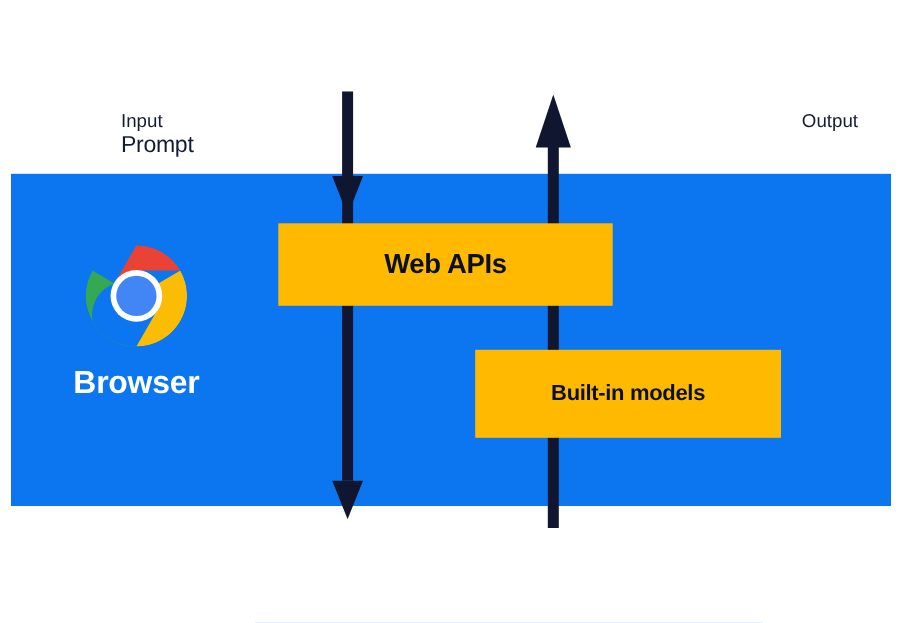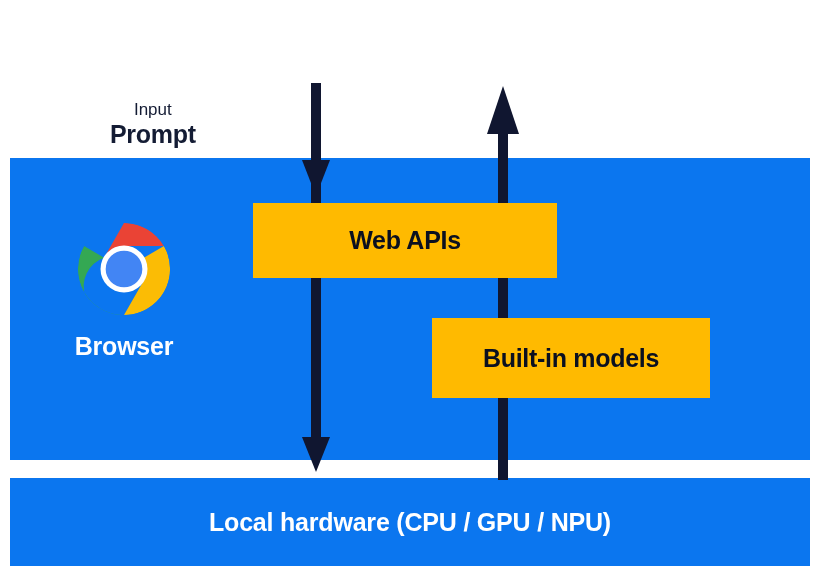--- a/index.html
+++ b/index.html
@@ -57,25 +57,25 @@
     color: #141C34;
     line-height: 1.16;
   }
   .flow-label .kind {
     display: block;
     font-size: 17px;
     font-weight: 400;
   }
   .flow-label .value {
     display: block;
-    font-size: 25px;
-    font-weight: 700;
+    font-size: 21px;
+    font-weight: 400;
     letter-spacing: -0.3px;
   }
-  #flow-input  { left: 110px; top: 100px; text-align: center; }
+  #flow-input  { left: 110px; top: 100px; text-align: left; }
   #flow-output { right: 40px; top: 100px; text-align: right; }
 
   
   .arrow { position: absolute; }
   #arrow-down  { left: 296px; top: 83px;  width: 40px; height: 389px; }
   #arrow-up    { left: 483px; top: 86px;  width: 40px; height: 394px; }
   .arrow svg { display: block; width: 100%; height: 100%; }
 
   
   #browser-group {
@@ -88,21 +88,21 @@
   #chrome-icon {
     width: 94px;
     height: 94px;
     margin: 0 auto;
     display: block;
   }
   #browser-label {
     display: block;
     margin-top: 16px;
     color: #ffffff;
-    font-size: 25px;
+    font-size: 29px;
     font-weight: 700;
     letter-spacing: -0.2px;
   }
 
   
   .amber-box {
     position: absolute;
     background: #FFBA00;
     color: #0B1020;
     display: flex;
@@ -116,44 +116,42 @@
   }
   #box-web-apis {
     left: 253px; top: 203px;
     width: 304px; height: 75px;
     font-size: 25px;
     z-index: 3;
   }
   #box-builtin-models {
     left: 432px; top: 318px;
     width: 278px; height: 80px;
-    font-size: 25px;
+    font-size: 20px;
     padding: 0 14px;
     z-index: 1;
   }
   .amber-box span { display: block; }
 </style>
 </head>
 <body>
 
 <div id="diagram">
 
 
   <div id="band-browser" class="band"></div>
 
-  <div id="band-hardware" class="band">
-    <div class="band-title">Local hardware (CPU / GPU / NPU)</div>
-  </div>
 
   <div id="flow-input" class="flow-label">
     <span class="kind">Input</span>
     <span class="value">Prompt</span>
   </div>
 
   <div id="flow-output" class="flow-label">
+    <span class="kind">Output</span>
   </div>
 
   <div id="arrow-down" class="arrow">
     <svg viewBox="0 0 40 389" preserveAspectRatio="none" aria-hidden="true">
 
       <rect x="15" y="0" width="10" height="77" fill="#101630"></rect>
 
       <polygon points="6,77 34,77 20,113" fill="#101630"></polygon>
 
       <rect x="15" y="95" width="10" height="259" fill="#101630"></rect>

